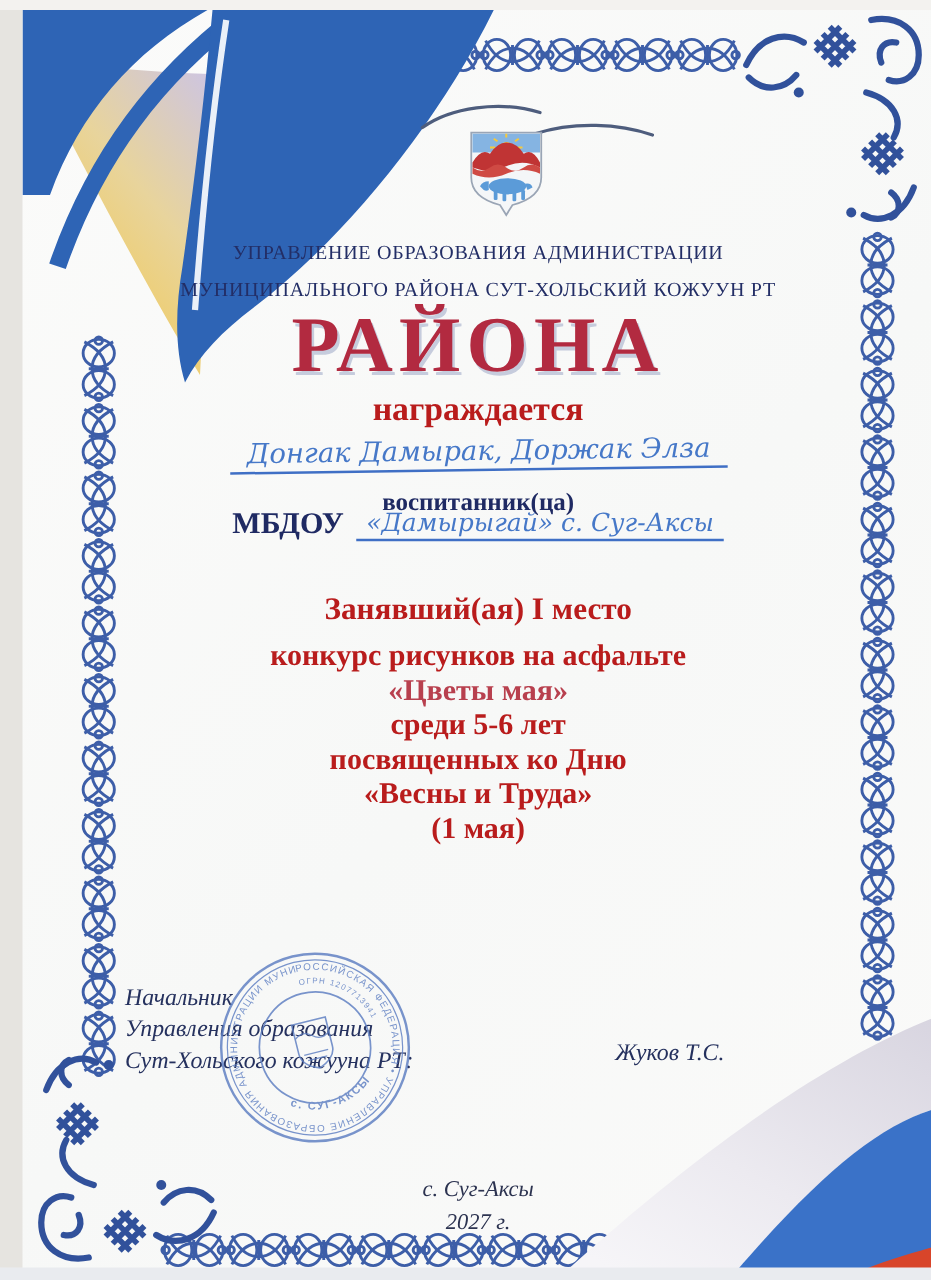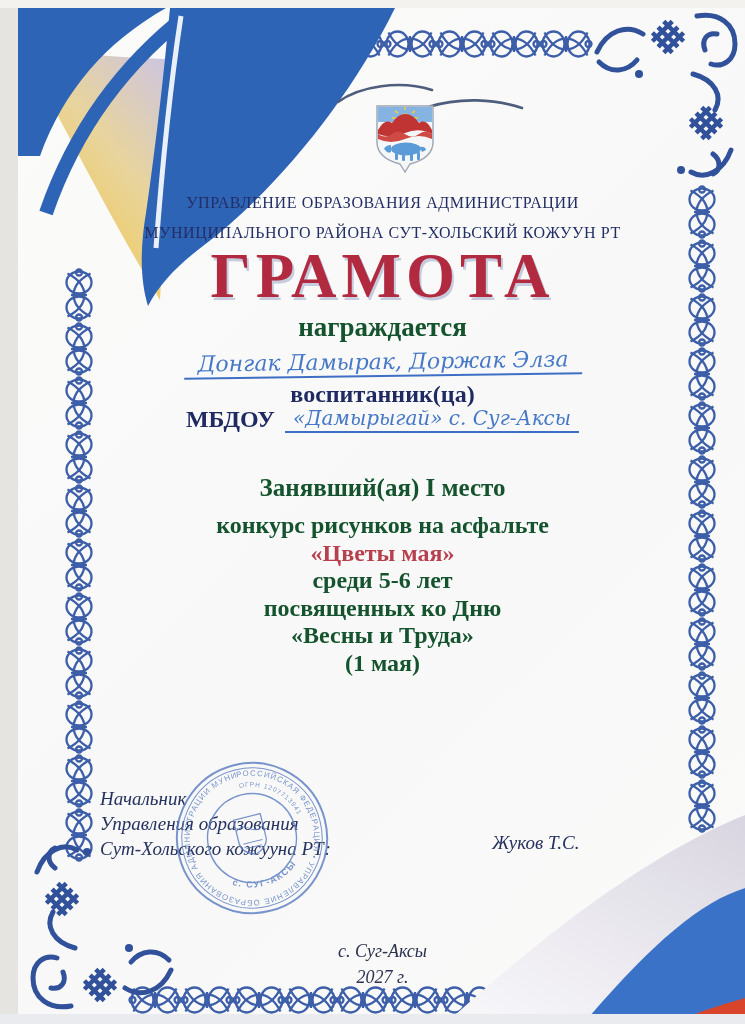--- a/index.html
+++ b/index.html
@@ -19,21 +19,21 @@
   .svg-swoosh{left:18px;top:8px;z-index:12;}
   .svg-flag{left:420px;top:600px;z-index:14;}
   .svg-emblem{left:330px;top:80px;z-index:15;}
   .content{position:absolute;left:20px;top:0;width:725px;height:1024px;z-index:20;}
   .cline{position:absolute;left:0;right:0;text-align:center;}
   .org{color:#232e66;font-size:16px;letter-spacing:.6px;}
   .title{
     color:#b22a40;font-size:63px;font-weight:bold;letter-spacing:5px;
     text-shadow:2px 3px 0 rgba(70,90,150,.28);
   }
-  .blue{color:#14532d;font-weight:bold;}
+  .blue{color:#b91c1c;font-weight:bold;}
   .navy{color:#1f2a63;font-weight:bold;}
   .red{color:#b8404e;font-weight:bold;}
   .hw{
     font-style:italic;color:#4678c8;font-size:22px;
     font-family:"DejaVu Serif",serif;
   }
   .hw-name{
     display:inline-block;min-width:378px;padding:0 10px 1px 10px;
     border-bottom:2.5px solid #3f6fc5;transform:rotate(-0.8deg);
   }
@@ -186,27 +186,27 @@
     </linearGradient>
   </defs>
   <path d="M325,215 C250,245 150,310 25,424 L168,424 C240,335 288,300 325,288 Z" fill="url(#grayGrad)"></path>
   <path d="M325,288 C280,302 230,345 163,424 L325,424 Z" fill="#3a72c8"></path>
   <path d="M325,398 C297,406 272,414 252,424 L325,424 Z" fill="#d8452a"></path>
 </svg>
 
 <div class="content">
   <div class="cline org" style="top:194px;">УПРАВЛЕНИЕ ОБРАЗОВАНИЯ АДМИНИСТРАЦИИ</div>
   <div class="cline org" style="top:224px;">МУНИЦИПАЛЬНОГО РАЙОНА СУТ-ХОЛЬСКИЙ КОЖУУН РТ</div>
-  <div class="cline title" style="top:240px;">ГРАМОТА</div>
+  <div class="cline title" style="top:240px;">РАЙОНА</div>
   <div class="cline blue" style="top:312px;font-size:27px;">награждается</div>
 
   <div class="cline" style="top:349px;">
     <span class="hw hw-name">Донгак Дамырак, Доржак Элза</span>
   </div>
-  <div class="cline navy" style="top:381px;font-size:24px;">воспитанник(ца)</div>
+  <div class="cline navy" style="top:391px;font-size:20px;">воспитанник(ца)</div>
 
   <div class="cline mbdou-row" style="top:406px;">
     <span class="navy" style="font-size:24px;">МБДОУ</span>
     <span class="hw hw-inst">«Дамырыгай»  с. Суг-Аксы</span>
   </div>
 
   <div class="cline blue" style="top:474px;font-size:25px;">Занявший(ая) I место</div>
 
   <div class="cline" style="top:512px;">
     <div class="event-line blue">конкурс рисунков на асфальте</div>

